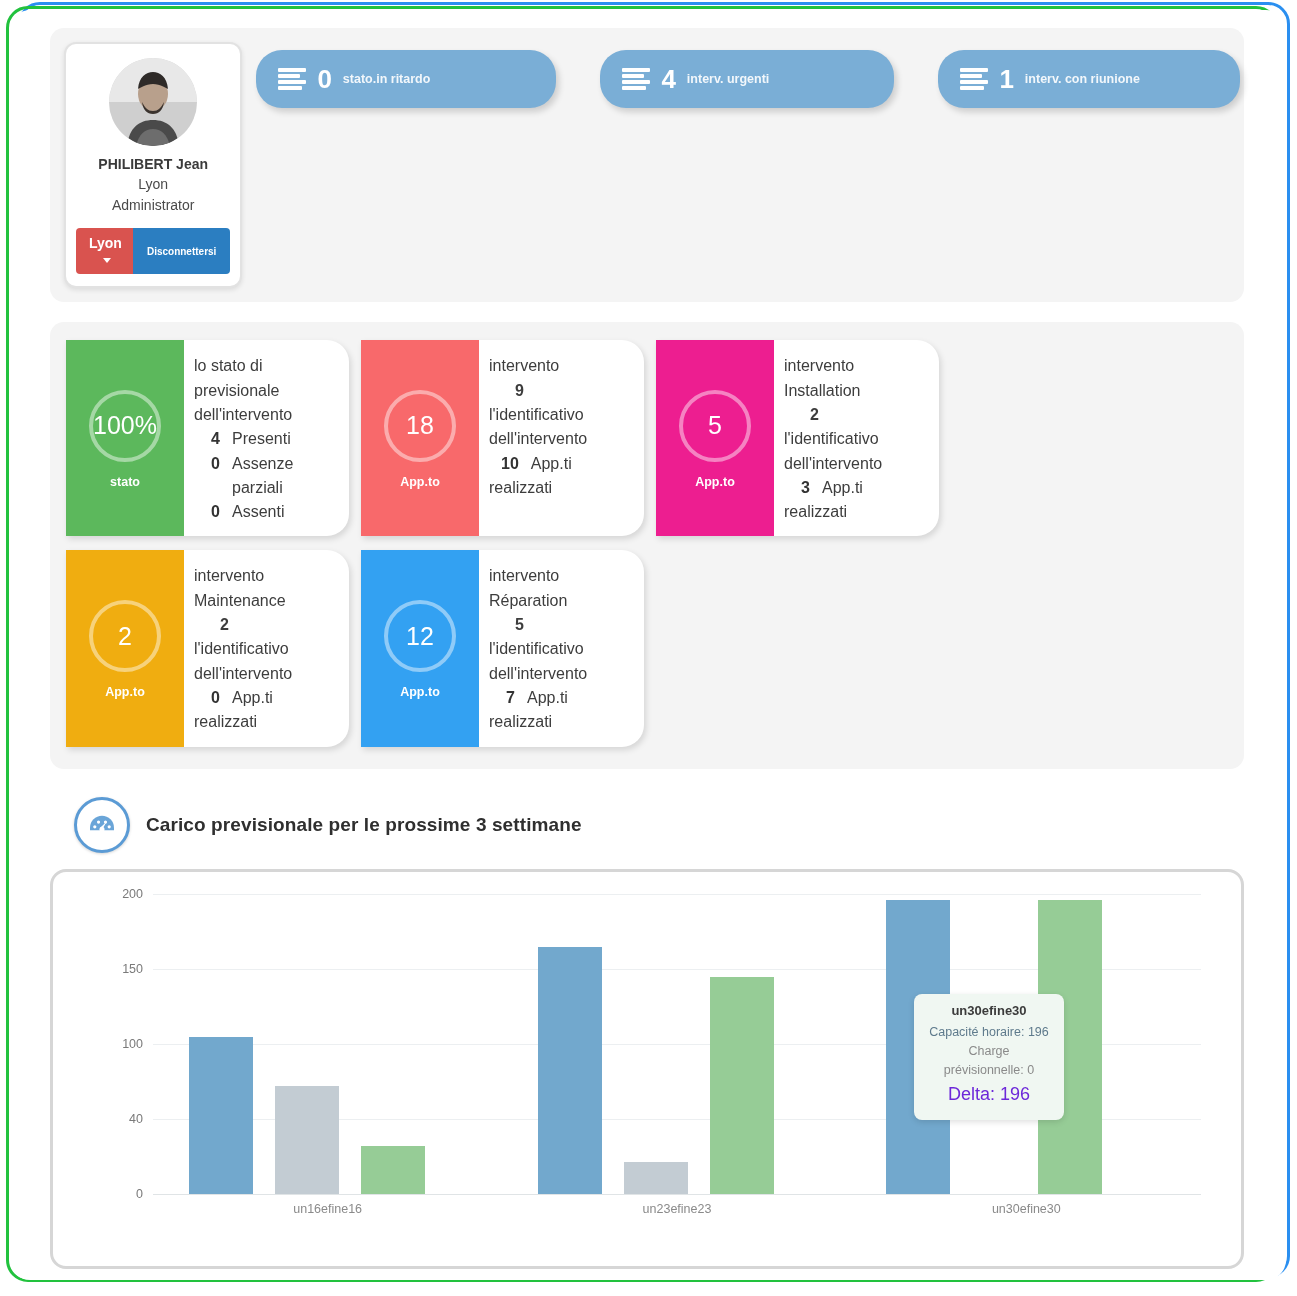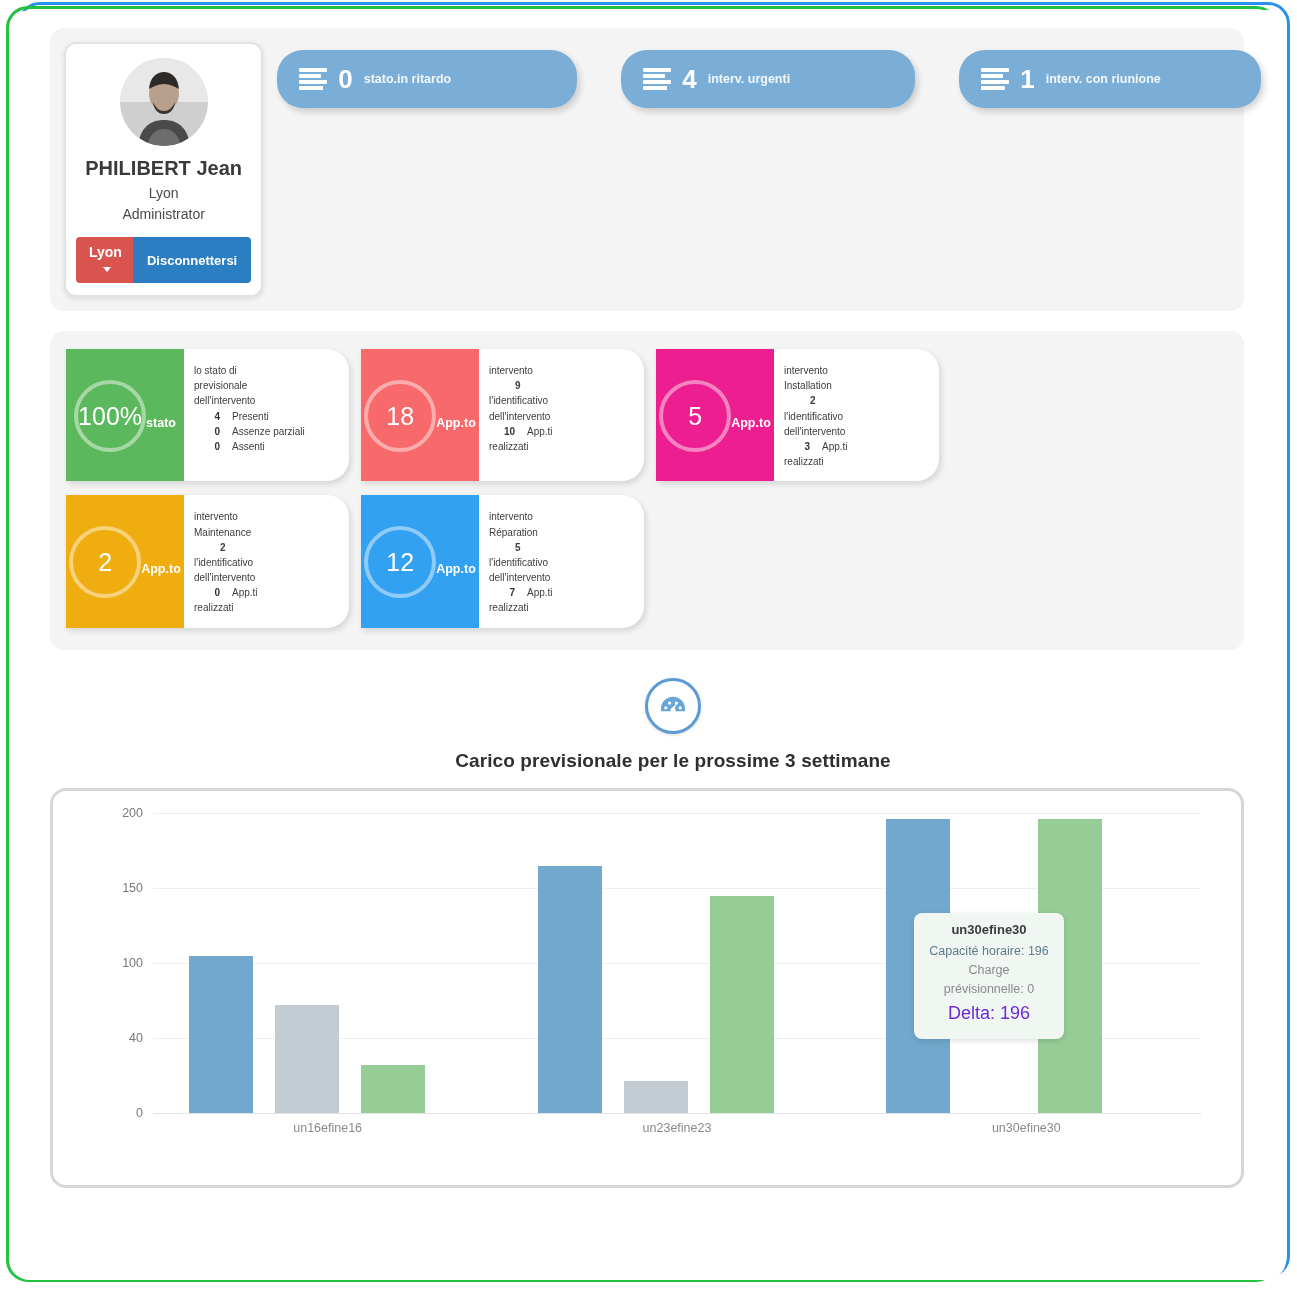--- a/index.html
+++ b/index.html
@@ -23,27 +23,27 @@
 
   
   .panel{background:#f4f4f4;border-radius:14px;margin:20px 28px 0 28px;position:relative;}
 
   
   .top-row{display:flex;align-items:flex-start;padding:14px;gap:14px;min-height:196px;}
   .user-card{width:288px;background:#fff;border:2px solid #e2e2e2;border-radius:12px;
              padding:14px 10px 12px;text-align:center;box-sizing:border-box;
              box-shadow:0 2px 5px rgba(0,0,0,.10);}
   .avatar{width:88px;height:88px;border-radius:50%;margin:0 auto 8px;overflow:hidden;background:#d9d9d9;position:relative;}
-  .uname{font-size:20px;font-weight:bold;color:#3a3a3a;line-height:1.45;}
+  .uname{font-size:14px;font-weight:bold;color:#3a3a3a;line-height:1.45;}
   .uline{font-size:14px;color:#4a4a4a;line-height:1.5;}
   .btn-row{display:flex;justify-content:center;margin-top:12px;}
   .btn-city{background:#d9534f;color:#fff;font-size:14px;font-weight:bold;padding:7px 11px 7px 13px;
             border:none;border-radius:4px 0 0 4px;cursor:pointer;font-family:inherit;}
   .btn-city .caret{display:inline-block;margin-left:4px;border-left:4px solid transparent;border-right:4px solid transparent;border-top:5px solid #fff;vertical-align:middle;}
-  .btn-logout{background:#2b7ec1;color:#fff;font-size:13px;font-weight:bold;padding:7px 14px;
+  .btn-logout{background:#2b7ec1;color:#fff;font-size:10px;font-weight:bold;padding:7px 14px;
             border:none;border-radius:0 4px 4px 0;cursor:pointer;font-family:inherit;}
 
   
   .pills{display:flex;gap:44px;padding-top:8px;flex:1;}
   .pill{background:#7aaed6;border-radius:26px 26px 26px 26px;height:58px;display:flex;align-items:center;
         padding:0 22px;gap:11px;box-shadow:3px 4px 6px rgba(0,0,0,.16);min-width:250px;}
   .pill:nth-child(1){width:256px;}
   .pill:nth-child(2){width:250px;}
   .pill:nth-child(3){width:258px;}
   .pill .bars{width:28px;height:22px;flex:none;display:flex;flex-direction:column;justify-content:space-between;}
@@ -51,28 +51,28 @@
   .pill .bars i:nth-child(1){width:100%;}
   .pill .bars i:nth-child(2){width:78%;}
   .pill .bars i:nth-child(3){width:100%;}
   .pill .bars i:nth-child(4){width:86%;}
   .pill .num{font-size:26px;font-weight:bold;color:#fff;line-height:1;}
   .pill .lbl{font-size:12.5px;font-weight:bold;color:#f2f7fb;}
 
   
   .kpi-grid{display:flex;flex-wrap:wrap;padding:18px 16px 22px 16px;gap:14px 12px;}
   .kpi{width:283px;background:#fff;border-radius:0 22px 22px 0;display:flex;box-shadow:2px 3px 6px rgba(0,0,0,.13);overflow:visible;}
-  .kpi-badge{width:118px;flex:none;display:flex;flex-direction:row;align-items:center;justify-content:center;
+  .kpi-badge{width:118px;flex:none;display:flex;flex-direction:column;align-items:center;justify-content:center;
              padding:12px 0 10px;color:#fff;}
   .kpi-ring{width:72px;height:72px;border-radius:50%;border:4px solid rgba(255,255,255,.45);
             display:flex;align-items:center;justify-content:center;box-sizing:border-box;}
   .kpi-ring span{font-size:25px;font-weight:normal;color:#fff;}
   .kpi-ring.pct span{font-size:25px;}
   .kpi-sub{font-size:12.5px;font-weight:bold;margin-top:13px;color:#fff;}
-  .kpi-body{flex:1;padding:14px 8px 12px 10px;font-size:10px;color:#3d3d3d;line-height:1.52;}
+  .kpi-body{flex:1;padding:14px 8px 12px 10px;font-size:16px;color:#3d3d3d;line-height:1.52;}
   .kpi-body .t{display:block;}
   .kpi-body .row{display:flex;gap:12px;padding-left:12px;}
   .kpi-body .row .v{min-width:14px;text-align:right;font-weight:bold;color:#333;}
   .kpi-body .row .k{font-weight:normal;}
   .kpi-body .mid{padding-left:26px;font-weight:bold;}
 
   .c-green{background:#5cb85c;}
   .c-red{background:#f8696b;}
   .c-pink{background:#ed1e90;}
   .c-orange{background:#f0ad10;}
@@ -290,21 +290,21 @@
                 <span class="v">7</span>
                 <span class="k">App.ti</span>
               </div>
             <span class="t">realizzati</span>
           </div>
         </div>
 
       </div>
     </div>
 
-    <div class="sec-head" style="padding-top:28px;flex-direction:column;">
+    <div class="sec-head" style="padding-top:28px;">
       <div class="round-icon">
         <svg width="32" height="32" viewBox="0 0 24 24" aria-hidden="true">
           <path d="M12 5a9 9 0 0 0-9 9v2h18v-2a9 9 0 0 0-9-9Z" fill="#6aa5d8"></path>
           <circle cx="6.6" cy="13.4" r="1.2" fill="#fff"></circle>
           <circle cx="9.4" cy="9.8" r="1.2" fill="#fff"></circle>
           <circle cx="14.6" cy="9.8" r="1.2" fill="#fff"></circle>
           <circle cx="17.4" cy="13.4" r="1.2" fill="#fff"></circle>
           <path d="M12 15.6 15.6 9.4l-5 4.6Z" fill="#fff"></path>
           <circle cx="12" cy="15.3" r="1.9" fill="#fff"></circle>
         </svg>

